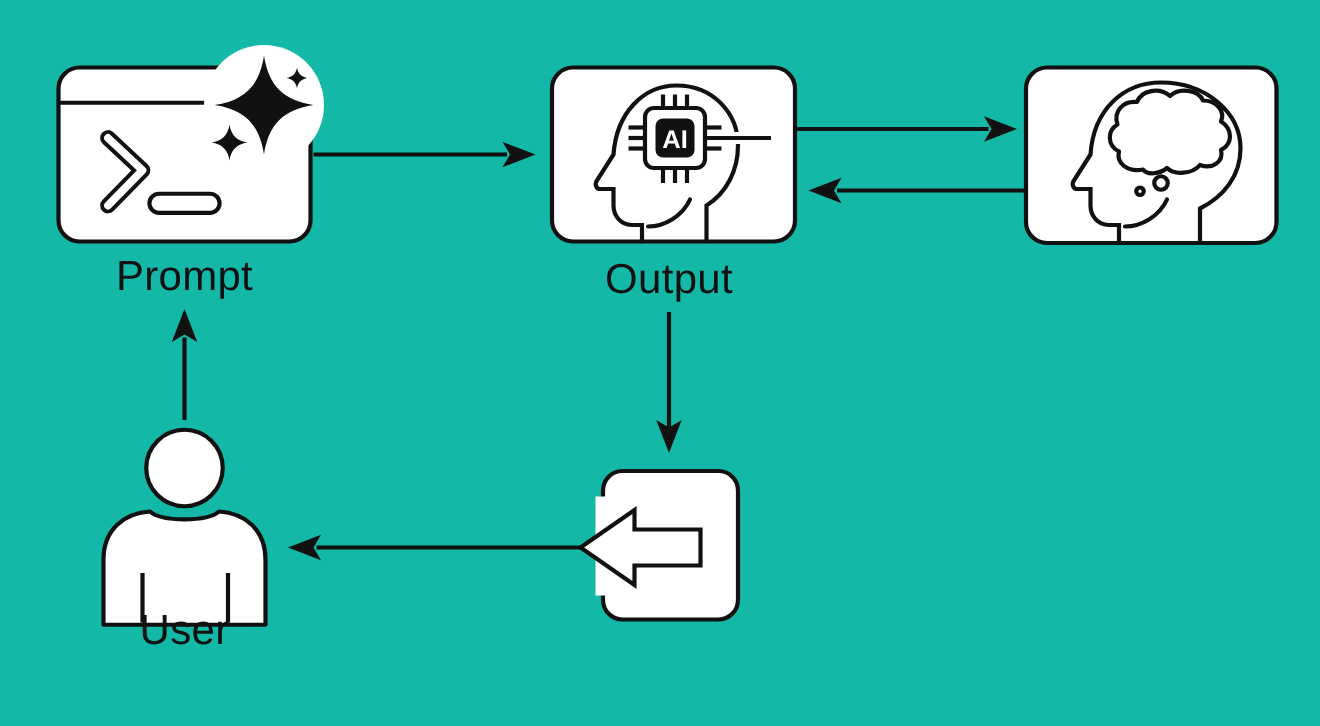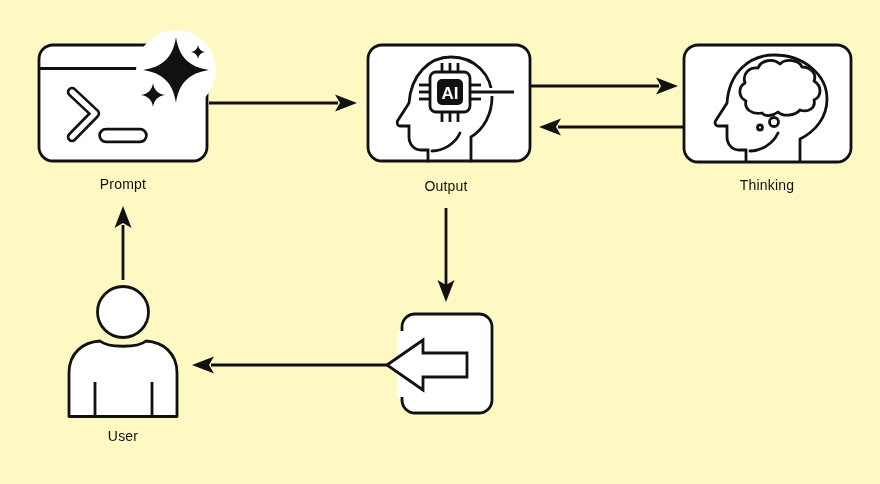--- a/index.html
+++ b/index.html
@@ -1,27 +1,27 @@
 <!DOCTYPE html>
 <html><head>
 <meta charset="utf-8">
 <style>
   html,body{margin:0;padding:0;background:#fff;}
   .stage{
     position:relative;
     width:880px;height:484px;
-    background:#fef9c3;
+    background:#14b8a6;
     font-family:"Liberation Sans", sans-serif;
     overflow:hidden;
   }
   .stage svg{position:absolute;left:0;top:0;}
   .lbl{
     position:absolute;
     transform:translate(-50%,-50%);
-    font-size:14px;
+    font-size:28px;
     color:#111111;
     white-space:nowrap;
     letter-spacing:0.2px;
   }
   
   .box{fill:#ffffff;stroke:#111111;stroke-width:2.8;}
   .ln{fill:none;stroke:#111111;stroke-width:2.8;}
   .outline{fill:#ffffff;stroke:#111111;stroke-width:2.8;}
   .openpath{fill:none;stroke:#111111;stroke-width:2.8;stroke-linecap:round;}
   .ink{fill:#111111;stroke:none;}
@@ -153,16 +153,15 @@
       </g>
       <g>
         <line class="ln" x1="123" y1="280" x2="123" y2="225"></line>
         <polygon class="ink" points="123,206 114.5,228 123,223 131.5,228"></polygon>
       </g>
     </g>
   </svg>
 
   <div class="lbl" style="left:123px;top:184px">Prompt</div>
   <div class="lbl" style="left:446px;top:186px">Output</div>
-  <div class="lbl" style="left:767px;top:185px">Thinking</div>
-  <div class="lbl" style="left:123px;top:436px">User</div>
+  <div class="lbl" style="left:123px;top:420px">User</div>
 
 </div>
 
 </body></html>

